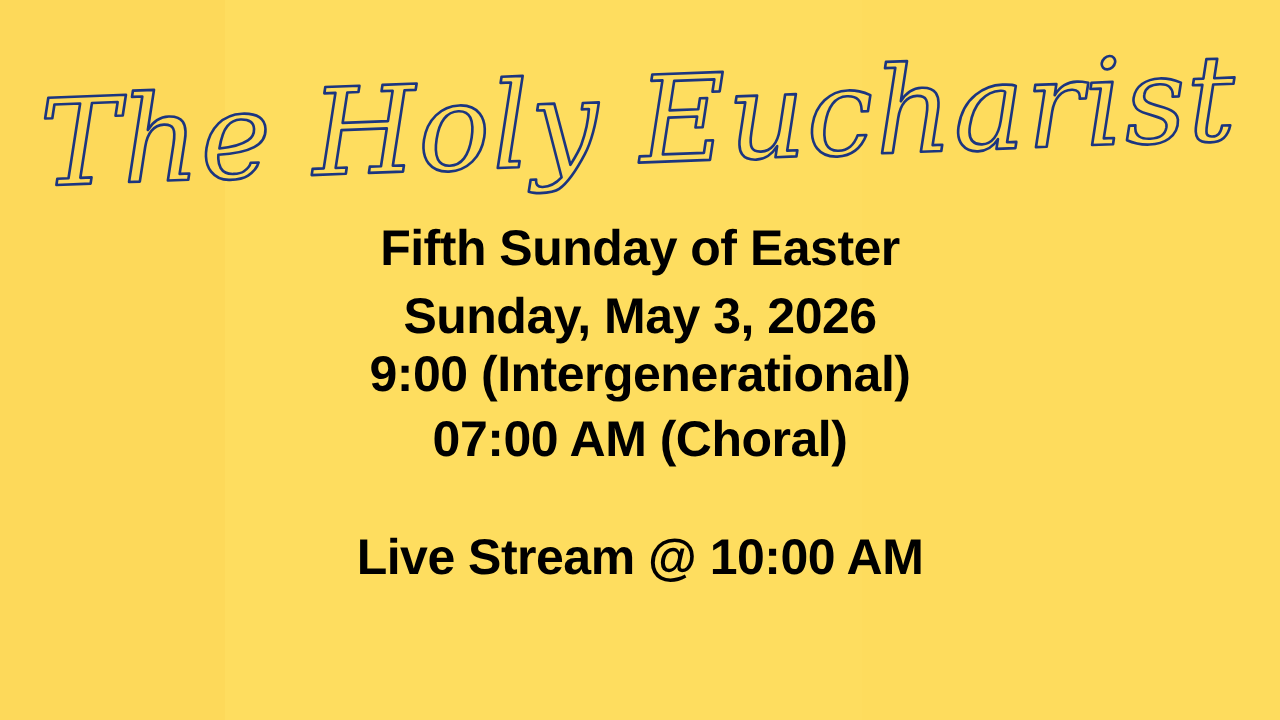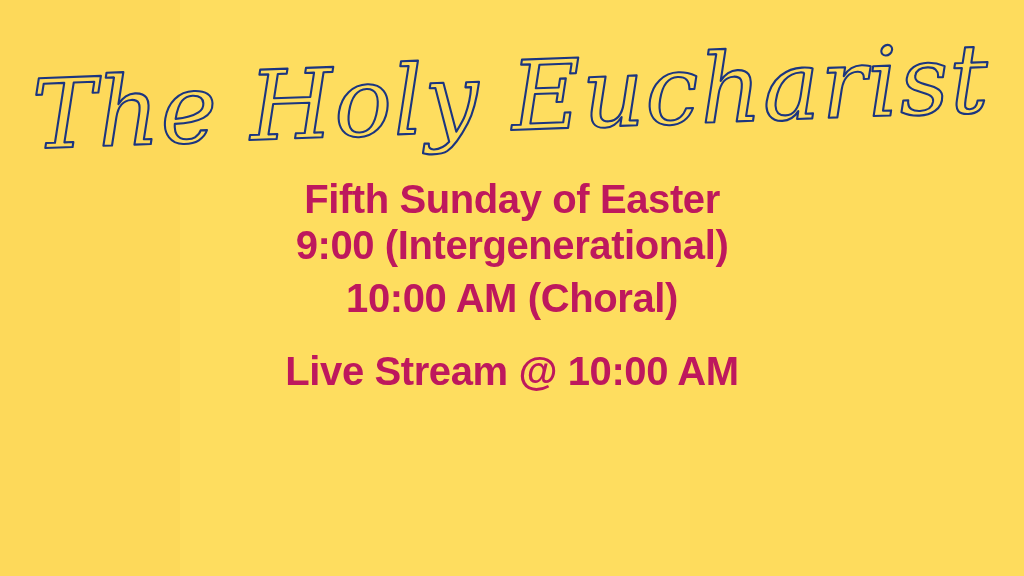--- a/index.html
+++ b/index.html
@@ -74,21 +74,21 @@
   }
 
   
   .heading-block {
     margin-top: 14px;
     line-height: 1.16;
   }
   .line {
     font-weight: 700;
     letter-spacing: -0.4px;
-    color: #be185d;
+    color: #000000;
     white-space: nowrap;
   }
   .line-occasion {
     font-size: 40px;
   }
   .line-date {
     font-size: 40px;
     margin-top: 8px;
   }
 
@@ -96,21 +96,21 @@
     line-height: 1.16;
   }
   .line-time {
     font-size: 40px;
   }
   .line-time + .line-time {
     margin-top: 6px;
   }
 
   .stream-block {
-    margin-top: 28px;
+    margin-top: 48px;
   }
   .line-stream {
     font-size: 40px;
   }
 </style>
 </head>
 <body>
 
 <div id="slide">
 
@@ -121,25 +121,26 @@
   <div class="content">
 
     <div class="title-script">
       <svg viewBox="0 0 1024 120" preserveAspectRatio="xMidYMid meet">
         <text x="512" y="88" text-anchor="middle" transform="rotate(-2.2 512 88)">The Holy Eucharist</text>
       </svg>
     </div>
 
     <div class="heading-block">
       <div class="line line-occasion">Fifth Sunday of Easter</div>
+      <div class="line line-date">Sunday, May 3, 2026</div>
     </div>
 
     <div class="times-block">
       <div class="line line-time">9:00 (Intergenerational)</div>
-      <div class="line line-time">10:00 AM (Choral)</div>
+      <div class="line line-time">07:00 AM (Choral)</div>
     </div>
 
     <div class="stream-block">
       <div class="line line-stream">Live Stream @ 10:00 AM</div>
     </div>
 
   </div>
 </div>
 
 </body></html>

